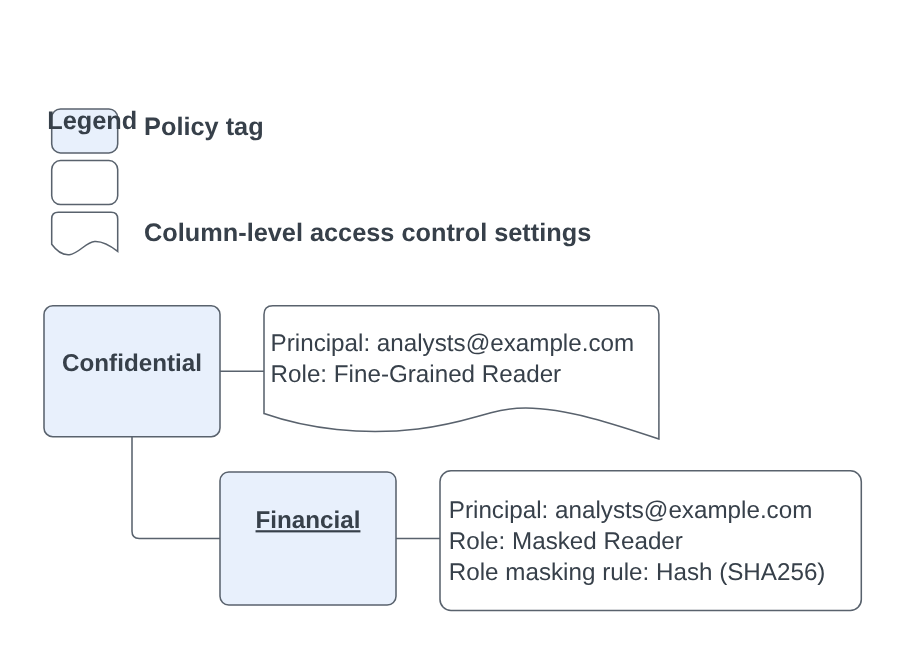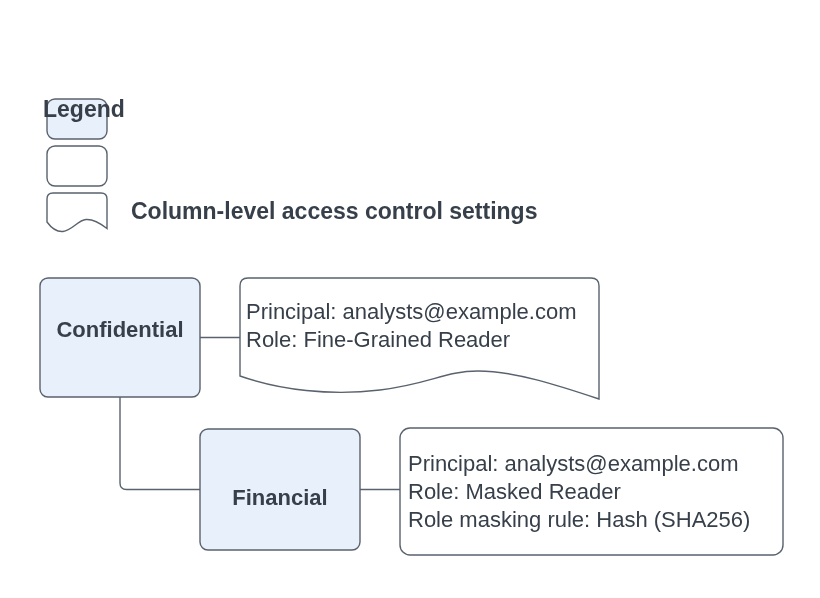--- a/index.html
+++ b/index.html
@@ -80,24 +80,25 @@
              C 445 371, 430 384, 380 390
              C 330 396, 280 390, 240 376
              V 286 Q 240 278 248 278 Z"></path>
 
     <rect class="shape blue" x="200" y="429" width="160" height="121" rx="8"></rect>
 
     <rect class="shape" x="400" y="428" width="383" height="127" rx="10"></rect>
   </svg>
 
   <div class="txt legend-title">Legend</div>
+  <div class="txt legend-label" style="top:101px;">Policy tag</div>
   <div class="txt legend-label" style="top:197px;">Column-level access control settings</div>
 
   <div class="node-label" style="left:40px;top:278px;width:160px;height:104px;">Confidential</div>
-  <div class="node-label" style="left:200px;top:454px;width:160px;height:88px;">Financial</div>
+  <div class="node-label" style="left:200px;top:429px;width:160px;height:88px;text-decoration:underline;">Financial</div>
 
   <div class="note-text" style="left:246px;top:298px;">
     <div><b>Principal:</b> <span>analysts@example.com</span></div>
     <div><b>Role:</b> <span>Fine-Grained Reader</span></div>
   </div>
 
   <div class="note-text" style="left:408px;top:450px;">
     <div><b>Principal:</b> <span>analysts@example.com</span></div>
     <div><b>Role:</b> <span>Masked Reader</span></div>
     <div><b>Role masking rule:</b> <span>Hash (SHA256)</span></div>

